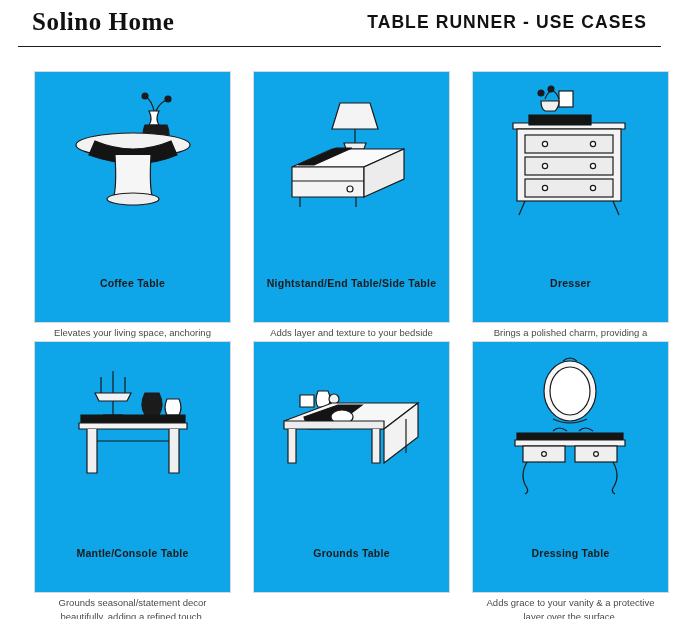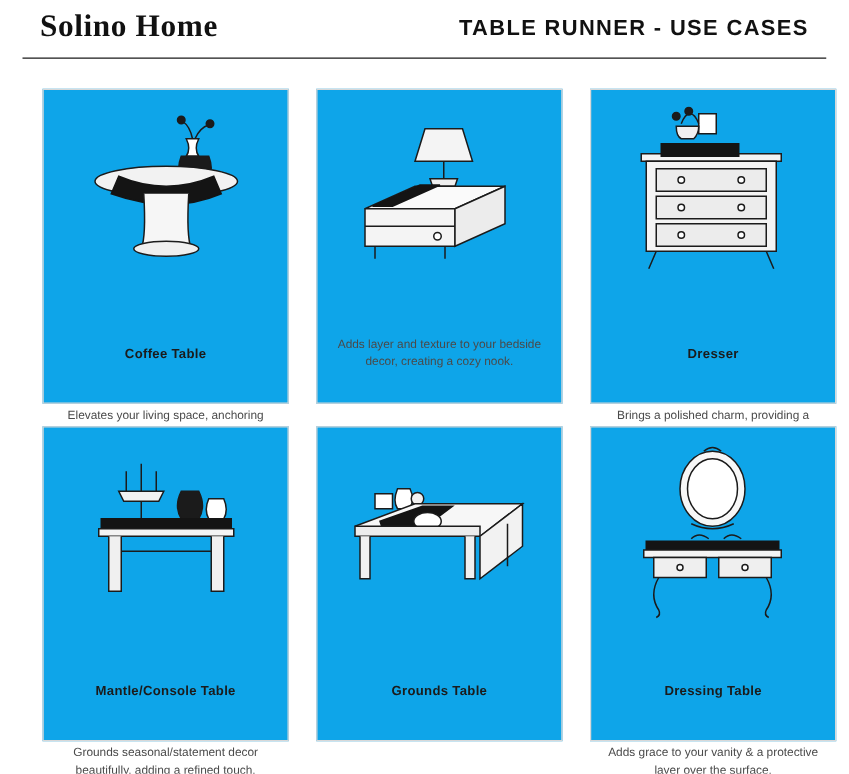--- a/index.html
+++ b/index.html
@@ -141,20 +141,21 @@
             <path d="M34 80 l38 -17 h16 l-38 17 z" fill="#141414" stroke="#141414"></path>
 
             <path d="M28 82 h72 v30 h-72 z" fill="#f4f4f4"></path>
             <path d="M100 112 l40 -18 v-30 l-40 18 z" fill="#ececec"></path>
             <path d="M28 96 h72"></path>
             <circle cx="86" cy="104" r="3" fill="#fff"></circle>
             <path d="M36 112 v10 M92 112 v10"></path>
           </g>
         </svg>
       </div>
+      <div class="card-title">Nightstand/End Table/Side Table</div>
       <div class="card-desc">Adds layer and texture to your bedside decor, creating a cozy nook.</div>
     </div>
 
     <div class="card">
       <div class="art">
         <svg width="175" height="145" viewBox="0 0 175 145">
           <g fill="none" stroke="#1b1b1b" stroke-width="1.2">
 
             <rect x="76" y="6" width="14" height="16" fill="#fff"></rect>
             <path d="M62 14 q3 -8 7 -8 q4 0 7 8"></path>

